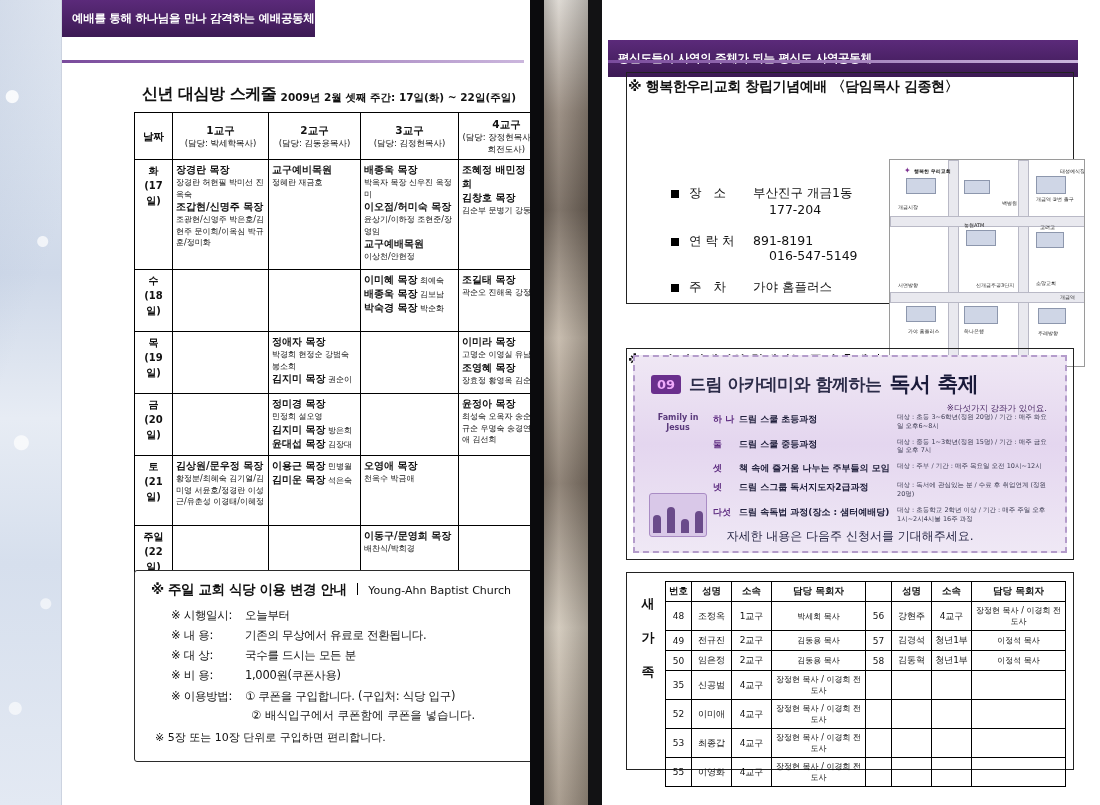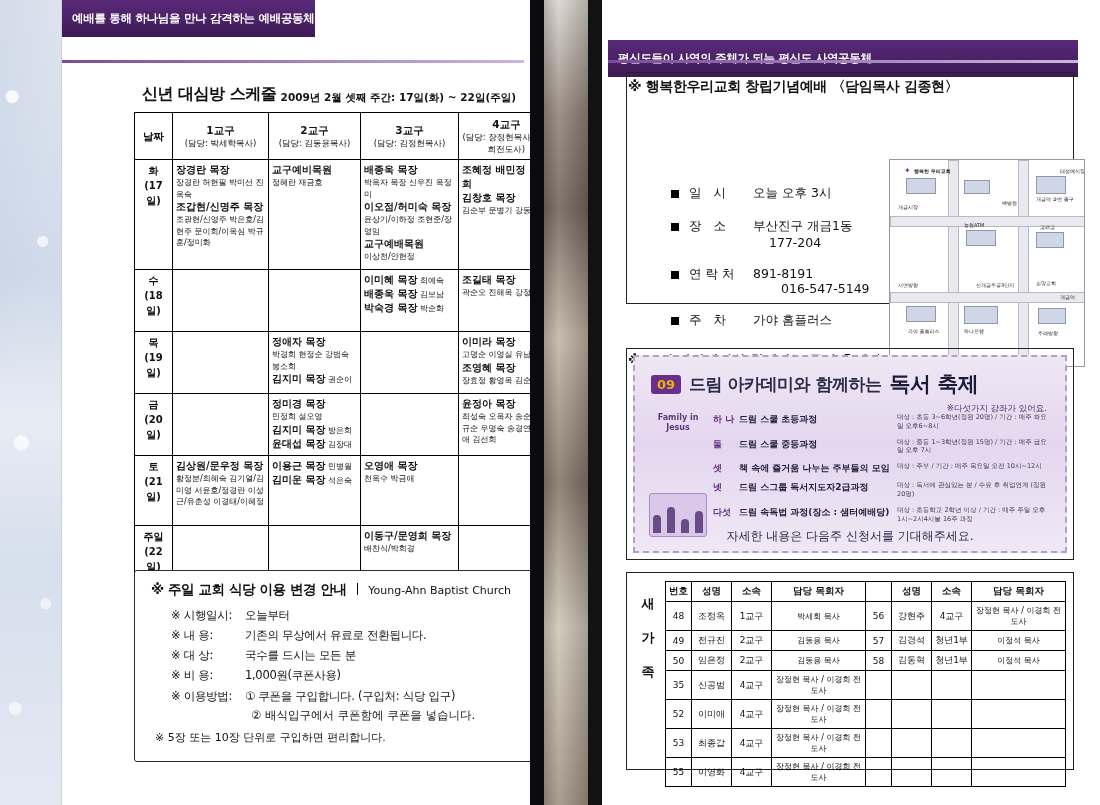--- a/index.html
+++ b/index.html
@@ -136,21 +136,21 @@
   .poster{
     position:absolute; left:6px; top:6px; right:6px; bottom:6px;
     background:linear-gradient(180deg,#efe7f4 0%, #e4d6ef 45%, #efe8f5 100%);
     border:2px dashed #b49ccb;
   }
   .poster-head{
     position:absolute; left:16px; top:10px; right:16px; height:34px;
     display:flex; align-items:center; gap:8px;
   }
   .poster-head .yr{
-    background:#6a2f8d; color:#eab308; font-weight:bold; font-size:13px;
+    background:#6a2f8d; color:#f0abfc; font-weight:bold; font-size:13px;
     padding:2px 6px; border-radius:3px;
   }
   .poster-head .t1{ font-weight:bold; font-size:17px; color:#2b2b48; letter-spacing:-0.5px;}
   .poster-head .t2{ font-weight:bold; font-size:21px; color:#1a1a3a; letter-spacing:-0.5px;}
   .poster-note{ position:absolute; right:18px; top:46px; font-size:8.5px; color:#4b2a66; }
   .poster-rows{ position:absolute; left:78px; top:56px; right:14px; }
   .poster-row{ display:flex; align-items:flex-start; font-size:9px; margin-bottom:7px; line-height:1.35;}
   .poster-row .no{ width:26px; font-weight:bold; color:#5d2b80; flex:none; }
   .poster-row .nm2{ width:158px; font-weight:bold; color:#20203c; flex:none; }
   .poster-row .de{ font-size:6.5px; color:#3a3a50; }
@@ -378,39 +378,32 @@
   <div class="panel-right">
 
     <div class="hdr-bar hdr-right">평신도들이 사역의 주체가 되는 평신도 사역공동체</div>
     <div class="hdr-underline hdr-right-u"></div>
 
     <div class="r-sec-title" style="left:26px; top:78px;">※ 행복한우리교회 창립기념예배 〈담임목사 김종현〉</div>
     <div class="box1">
       <div class="box1-list" id="founding-list">
           <div class="row">
             <span class="sq"></span>
-            <span class="k">일 시</span>
-            <span style="flex: 1 1 0%;">
-              <div>오늘 오후 3시</div>
-            </span>
-          </div>
-          <div class="row">
-            <span class="sq"></span>
             <span class="k">장 소</span>
             <span style="flex: 1 1 0%;">
               <div>부산진구 개금1동</div>
               <div style="margin-left: 16px;">177-204</div>
             </span>
           </div>
           <div class="row">
             <span class="sq"></span>
             <span class="k">연락처</span>
             <span style="flex: 1 1 0%;">
               <div>891-8191</div>
-              <div style="margin-left: 28px;">016-547-5149</div>
+              <div style="margin-left: 16px;">016-547-5149</div>
             </span>
           </div>
           <div class="row">
             <span class="sq"></span>
             <span class="k">주 차</span>
             <span style="flex: 1 1 0%;">
               <div>가야 홈플러스</div>
             </span>
           </div>
         </div>

